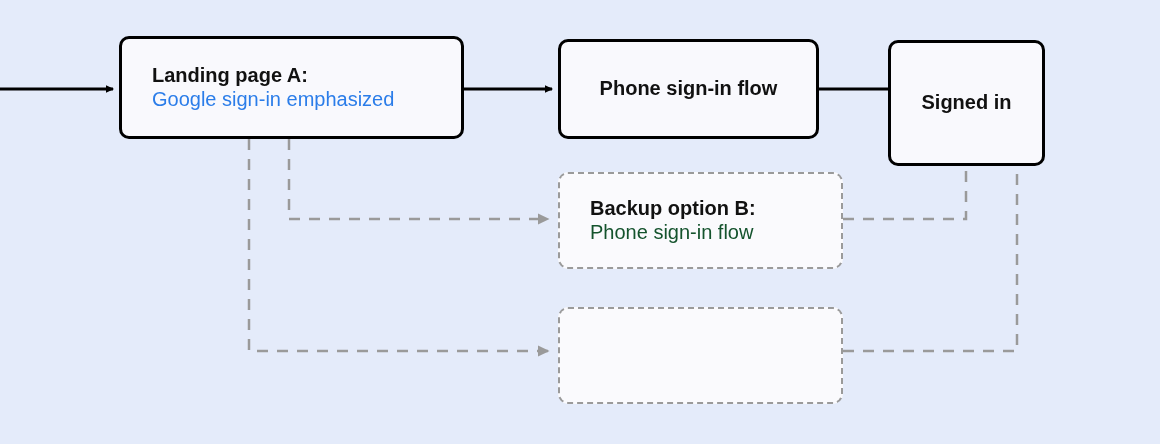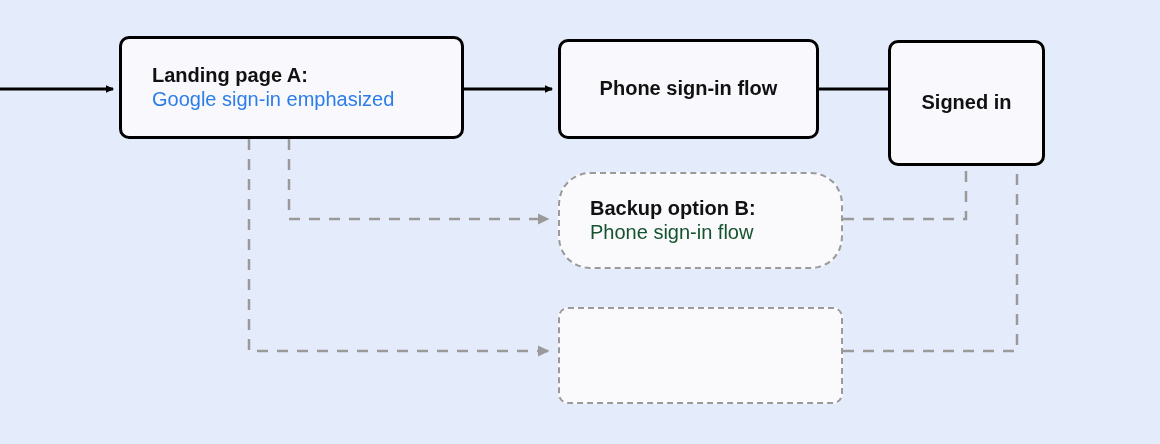--- a/index.html
+++ b/index.html
@@ -68,21 +68,21 @@
   .single {
     font-size: 20px;
     font-weight: bold;
     color: #111111;
   }
 
   
   #node-landing-a   { left: 119px; top: 36px;  width: 345px; height: 103px; }
   #node-google-flow { left: 558px; top: 39px;  width: 261px; height: 100px; }
   #node-signed-in   { left: 888px; top: 40px;  width: 157px; height: 126px;  }
-  #node-backup-b    { left: 558px; top: 172px; width: 285px; height: 97px; border-radius: 32px;  }
+  #node-backup-b    { left: 558px; top: 172px; width: 285px; height: 97px;  }
   #node-backup-c    { left: 558px; top: 307px; width: 285px; height: 97px;  }
 
   #node-landing-a .node-line { padding-left: 30px; }
   #node-backup-b .node-line,
   #node-backup-c .node-line { padding-left: 30px; }
 </style>
 </head>
 <body>
 
 <div id="diagram">

